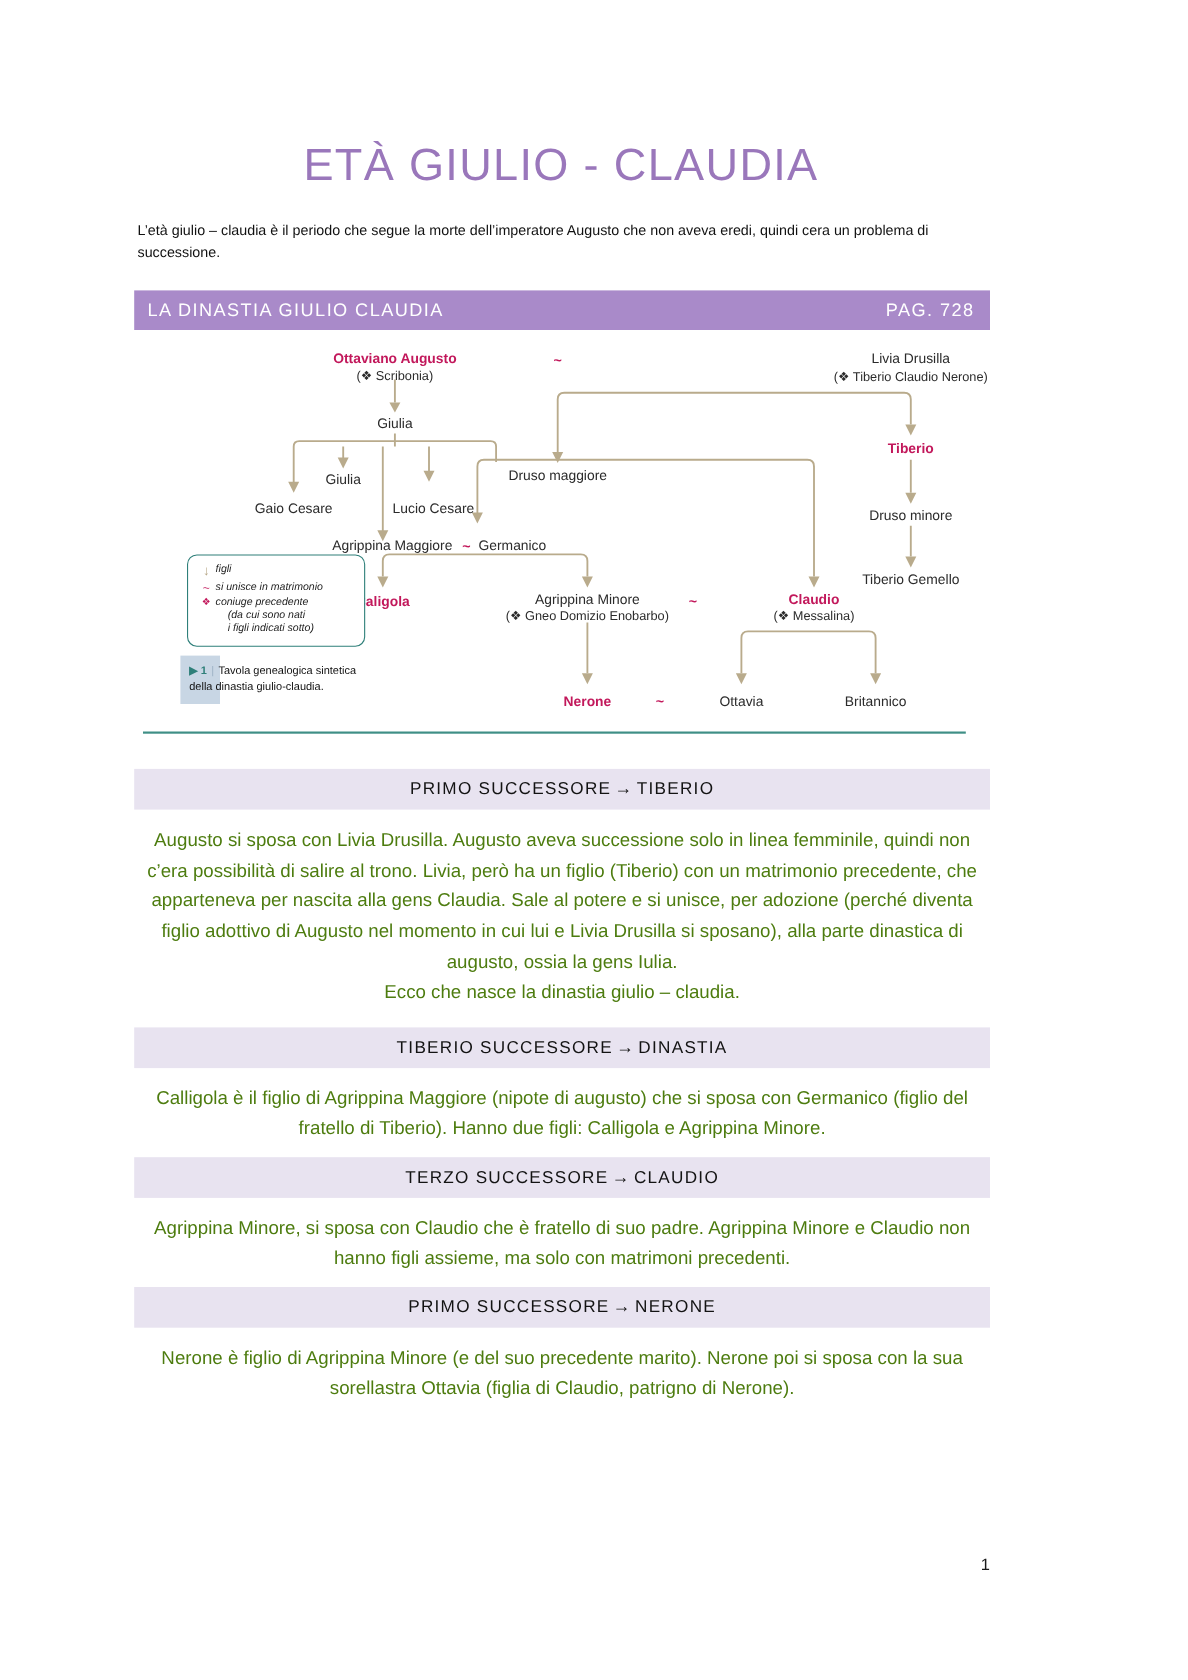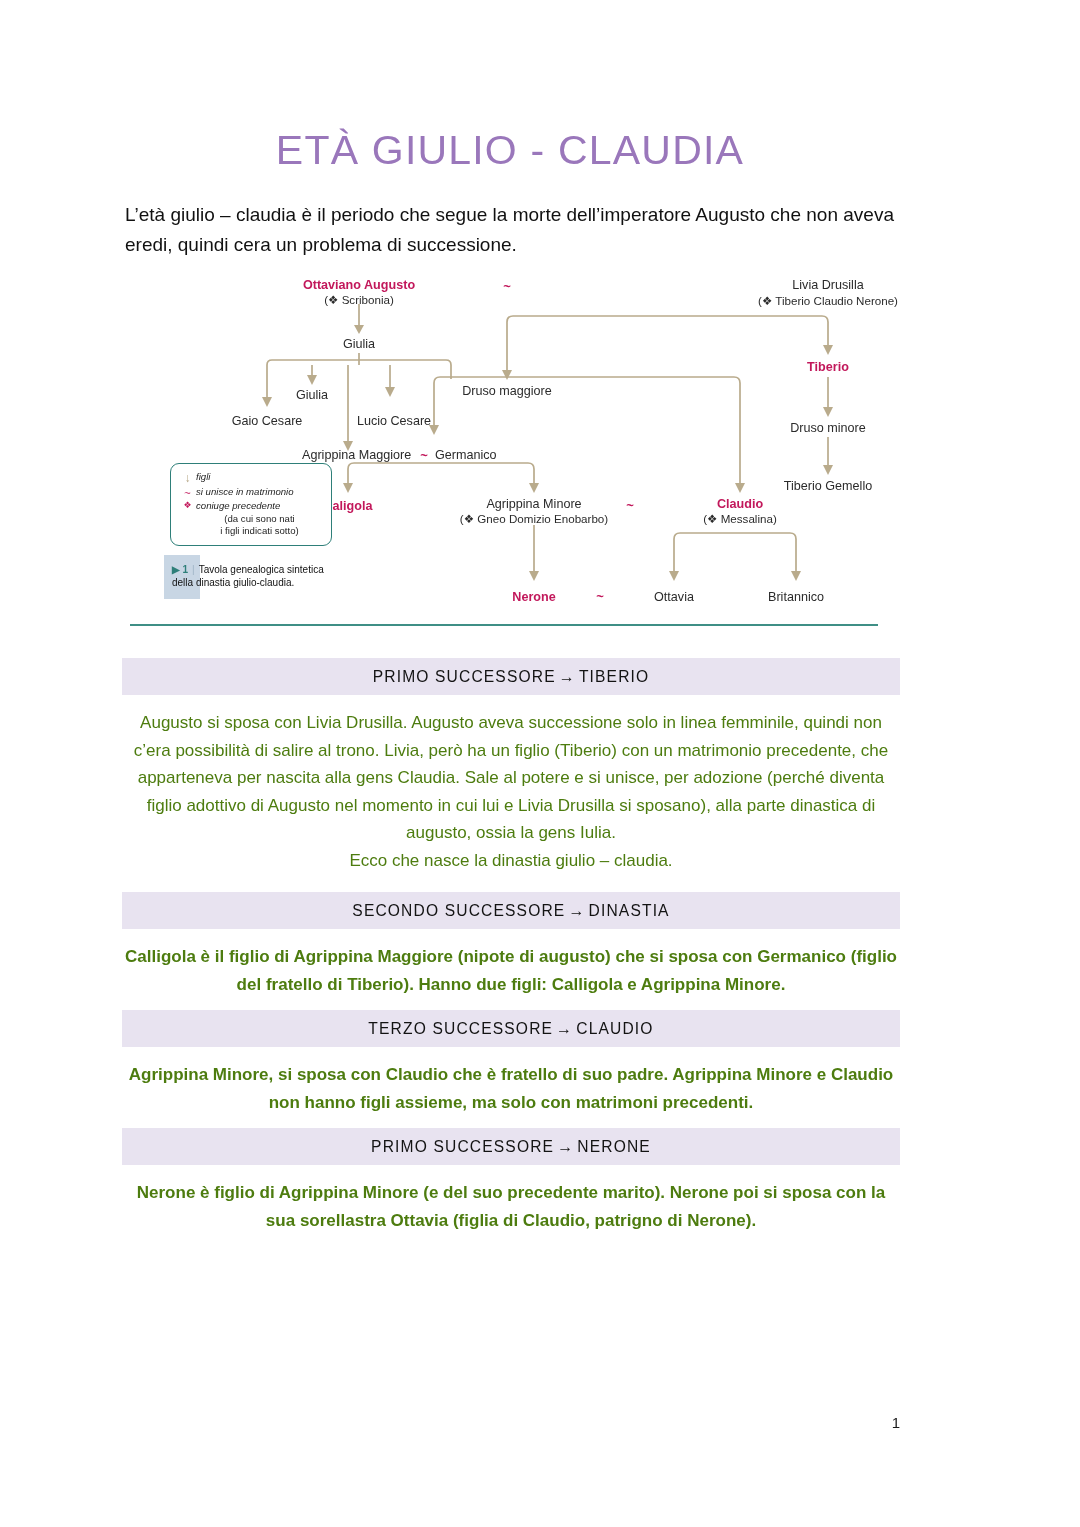--- a/index.html
+++ b/index.html
@@ -34,21 +34,21 @@
     margin: 0;
     padding-top: 128px;
     line-height: 1.1;
   }
 
   
   .intro-wrap {
     margin: 0 120px 0 125px;
   }
   .intro-p {
-    font-size: 19px;
+    font-size: 13px;
     line-height: 1.55;
     margin: 27px 0 0 0;
     color: #111;
   }
   .intro-p.second { margin-top: 18px; }
 
   
   .banner {
     margin: 24px 120px 0 122px;
     background: #a98ac9;
@@ -104,25 +104,25 @@
     width: 17px;
     flex: 0 0 17px;
     text-align: center;
     font-style: normal;
     line-height: 1.28;
   }
   .legend-sym.arrow { color: #b5a584; font-size: 12px; }
   .legend-sym.tilde { color: #c2185b; font-size: 11px; }
   .legend-sym.flower { color: #c2185b; font-size: 9px; }
   .legend-cont {
-    margin-left: 17px;
+    margin-left: 28px;
+    font-style: italic;
     font-size: 9.6px;
     line-height: 1.28;
     color: #1d1d1d;
-    text-align: center;
   }
 
   
   .caption-wrap {
     position: absolute;
     left: 42px;
     top: 288px;
     display: flex;
     align-items: flex-start;
   }
@@ -163,21 +163,21 @@
   .sec-head .arrow-glyph {
     font-size: 16px;
     margin: 0 3px;
   }
   .sec-body {
     font-size: 17px;
     line-height: 1.62;
     padding: 14px 2px 16px 2px;
     color: #4d7c0f;
   }
-  .sec-body.tight { padding-bottom: 10px; font-weight: bold; }
+  .sec-body.tight { padding-bottom: 10px; }
   .sec-block + .sec-block { margin-top: 2px; }
 
   
   .page-number {
     position: absolute;
     right: 120px;
     bottom: 96px;
     font-size: 15px;
     color: #1a1a1a;
   }
@@ -193,20 +193,24 @@
 <body>
 
 <div class="page">
 
   <h1 class="doc-title">ETÀ GIULIO - CLAUDIA</h1>
 
   <div class="intro-wrap">
     <p class="intro-p">L’età giulio – claudia è il periodo che segue la morte dell’imperatore Augusto che non aveva eredi, quindi cera un problema di successione.</p>
   </div>
 
+  <div class="banner">
+    <span>LA DINASTIA GIULIO CLAUDIA</span>
+    <span class="page-ref">PAG. 728</span>
+  </div>
 
   <div class="figure">
 
     <svg width="836" height="360" viewBox="0 0 836 360">
 
       <path class="edge" d="M237,37 L237,58"></path>
       <polygon points="232,58 242,58 237,67" fill="#b9ab8c"></polygon>
 
       <path class="edge" d="M237,86 L237,98"></path>
       <path class="edge" d="M145,112 L145,98 Q145,93 150,93 L324,93 Q329,93 329,98 L329,112"></path>
@@ -327,21 +331,21 @@
         <span>PRIMO SUCCESSORE</span><span class="arrow-glyph">→</span><span>TIBERIO</span>
       </div>
       <div class="sec-body">
         <span>Augusto si sposa con Livia Drusilla. Augusto aveva successione solo in linea femminile, quindi non c’era possibilità di salire al trono. Livia, però ha un figlio (Tiberio) con un matrimonio precedente, che apparteneva per nascita alla gens Claudia. Sale al potere e si unisce, per adozione (perché diventa figlio adottivo di Augusto nel momento in cui lui e Livia Drusilla si sposano), alla parte dinastica di augusto, ossia la gens Iulia.</span><br>
         <span>Ecco che nasce la dinastia giulio – claudia.</span>
       </div>
     </div>
 
     <div class="sec-block">
       <div class="sec-head">
-        <span>SECONDO SUCCESSORE</span><span class="arrow-glyph">→</span><span>DINASTIA</span>
+        <span>TIBERIO SUCCESSORE</span><span class="arrow-glyph">→</span><span>DINASTIA</span>
       </div>
       <div class="sec-body tight">
         <span>Calligola è il figlio di Agrippina Maggiore (nipote di augusto) che si sposa con Germanico (figlio del fratello di Tiberio). Hanno due figli: Calligola e Agrippina Minore.</span>
       </div>
     </div>
 
     <div class="sec-block">
       <div class="sec-head">
         <span>TERZO SUCCESSORE</span><span class="arrow-glyph">→</span><span>CLAUDIO</span>
       </div>

